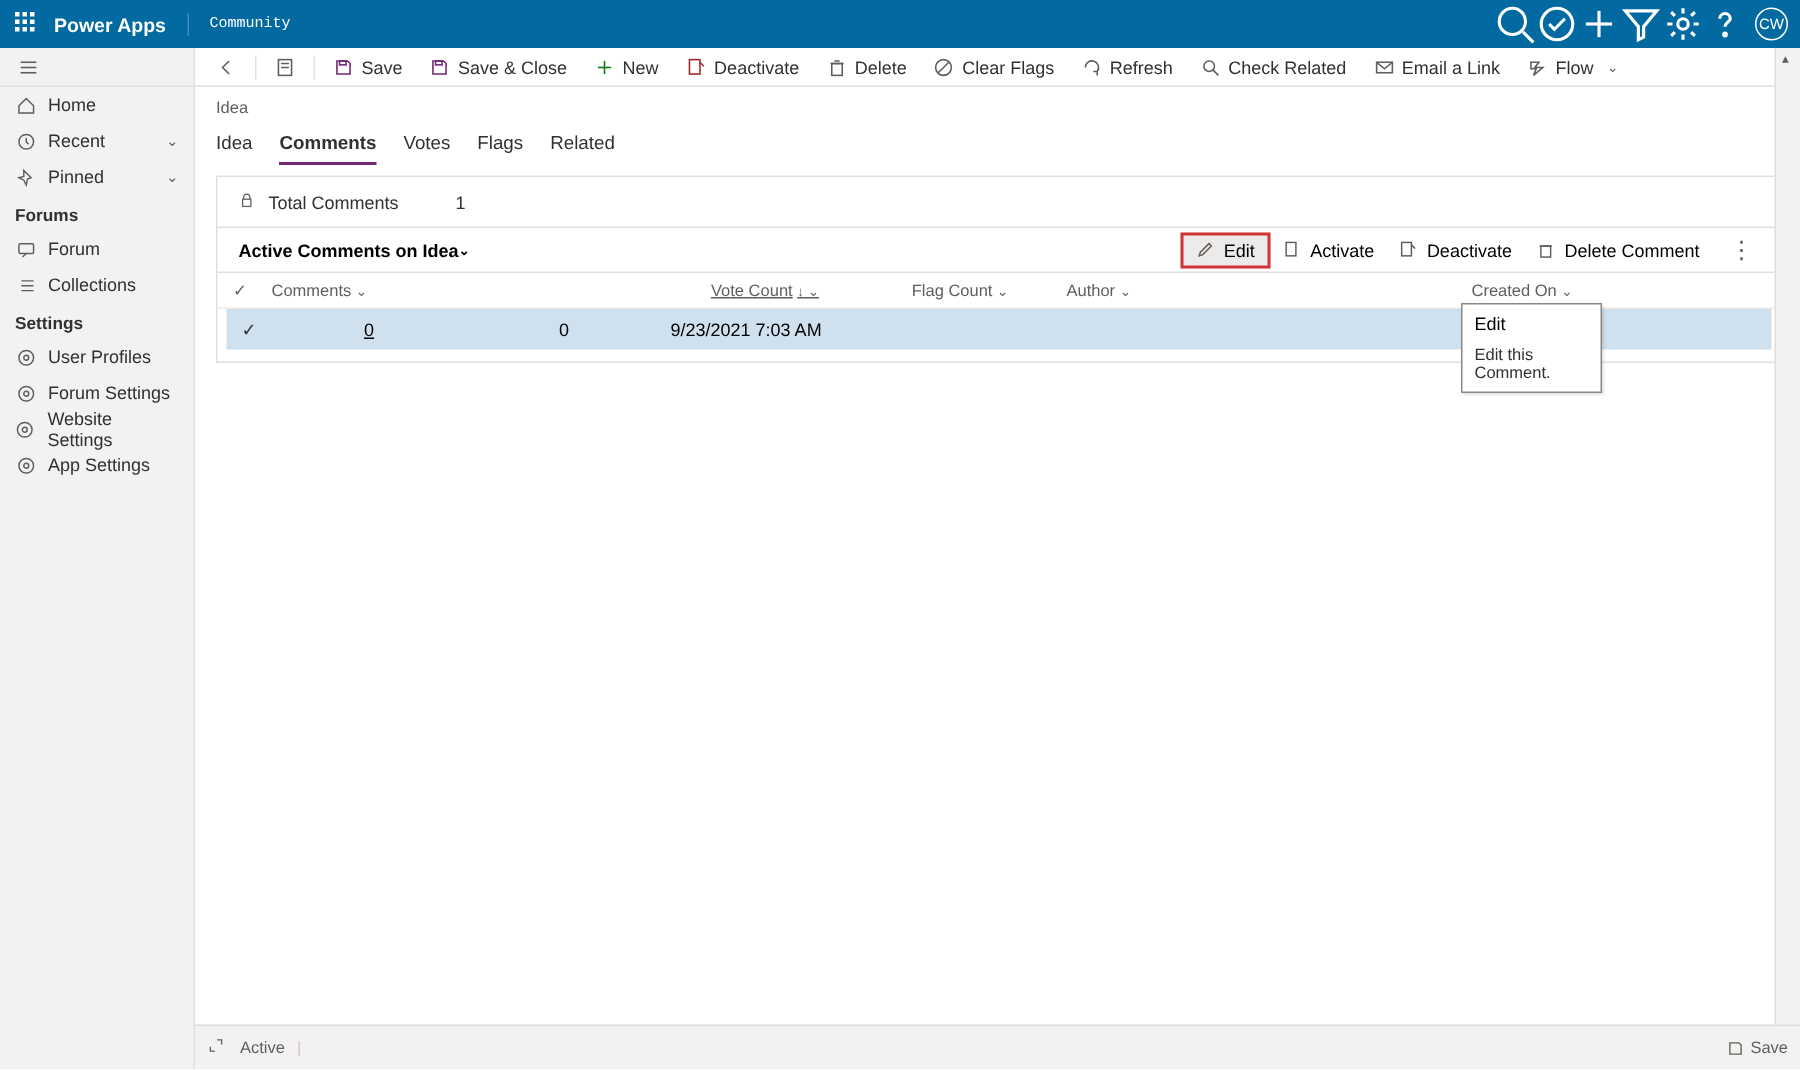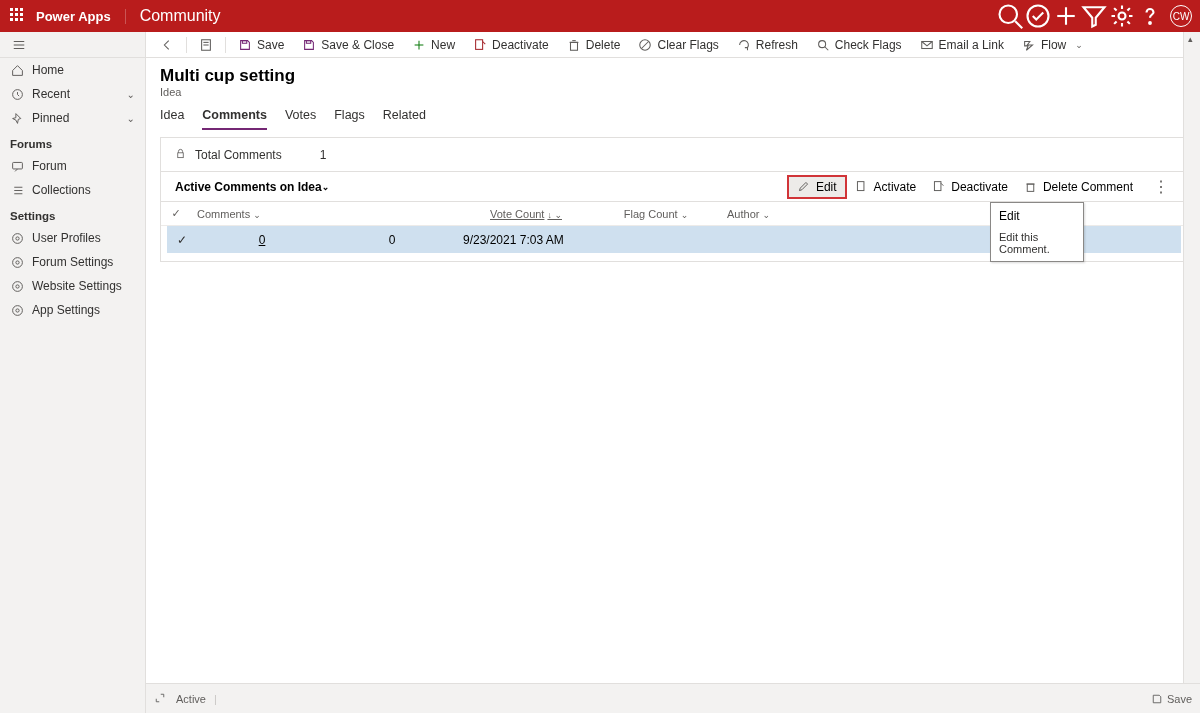--- a/index.html
+++ b/index.html
@@ -1,31 +1,31 @@
 <!DOCTYPE html>
 <html><head>
 <meta charset="utf-8">
 <style>
 * { margin: 0; padding: 0; box-sizing: border-box; font-family: "Segoe UI", sans-serif; }
 body { width: 1200px; height: 713px; overflow: hidden; background: #fff; position: relative; }
 
 
-.topbar { height: 32px; background: #b91c1c; color: #fff; display: flex; align-items: center; padding: 0 8px; font-size: 13px; }
+.topbar { height: 32px; background: #0369a1; color: #fff; display: flex; align-items: center; padding: 0 8px; font-size: 13px; }
 .topbar .waffle { width: 16px; height: 16px; display: grid; grid-template-columns: repeat(3,3px); grid-template-rows: repeat(3,3px); gap: 2px; margin: 0 10px 0 2px; }
 .topbar .waffle span { background: #fff; width: 3px; height: 3px; }
 .topbar .brand { font-weight: 600; padding-right: 14px; border-right: 1px solid rgba(255,255,255,.25); margin-right: 14px; }
-.topbar .env { font-size: 16px; }
+.topbar .env { font-size: 10px; font-family: Liberation Mono, monospace; }
 .topbar .spacer { flex: 1; }
 .topbar .ticon { width: 28px; display: flex; justify-content: center; align-items: center; cursor: pointer; }
 .topbar svg { stroke: #fff; fill: none; }
 .avatar { width: 22px; height: 22px; border: 1px solid #fff; border-radius: 50%; display: flex; align-items: center; justify-content: center; font-size: 10px; margin-left: 6px; }
 
 
 .shell { display: flex; height: calc(713px - 32px); }
-.leftnav { width: 146px; background: #f3f2f1; border-right: 1px solid #e1dfdd; display: flex; flex-direction: column; font-size: 12px; color: #323130; }
+.leftnav { width: 130px; background: #f3f2f1; border-right: 1px solid #e1dfdd; display: flex; flex-direction: column; font-size: 12px; color: #323130; }
 .leftnav .burger { height: 26px; display:flex; align-items:center; padding-left:12px; border-bottom:1px solid #e1dfdd;}
 .nav-item { display:flex; align-items:center; height: 24px; padding: 0 10px; cursor:pointer; gap:8px; }
 .nav-item .chev { margin-left:auto; font-size:10px; color:#605e5c;}
 .nav-section { font-weight:600; padding: 8px 10px 4px; font-size: 11.5px; }
 .nav-icon { width:14px; display:flex; justify-content:center; color:#605e5c;}
 
 .main { flex:1; display:flex; flex-direction:column; position:relative; }
 
 
 .cmdbar { height: 26px; border-bottom:1px solid #e1dfdd; display:flex; align-items:center; padding: 0 6px; font-size:12px; color:#323130; gap:2px;}
@@ -308,40 +308,39 @@
             <path d="M3 8a5 5 0 119 3"></path>
             <path d="M12 14v-3h-3"></path>
           </svg>
           <span>Refresh</span>
         </div>
       <div class="cmd">
           <svg viewBox="0 0 16 16">
             <circle cx="7" cy="7" r="4"></circle>
             <line x1="10" y1="10" x2="14" y2="14"></line>
           </svg>
-          <span>Check Flags</span>
+          <span>Check Related</span>
         </div>
       <div class="cmd">
           <svg viewBox="0 0 16 16">
             <rect x="2" y="4" width="12" height="8"></rect>
             <path d="M2 4l6 5 6-5"></path>
           </svg>
           <span>Email a Link</span>
         </div>
       <div class="cmd">
           <svg viewBox="0 0 16 16">
             <path d="M3 4h6l-3 4h6l-7 6 2-5H3z"></path>
           </svg>
           <span>Flow</span>
           <span style="font-size:9px;color:#605e5c;margin-left:4px">⌄</span>
         </div>
     </div>
 
     <div class="pagehead">
-      <h1>Multi cup setting</h1>
       <div class="sub">Idea</div>
     </div>
 
     <div class="tabs">
       <div class="tab">Idea</div>
       <div class="tab active">Comments</div>
       <div class="tab">Votes</div>
       <div class="tab">Flags</div>
       <div class="tab">Related</div>
     </div>

